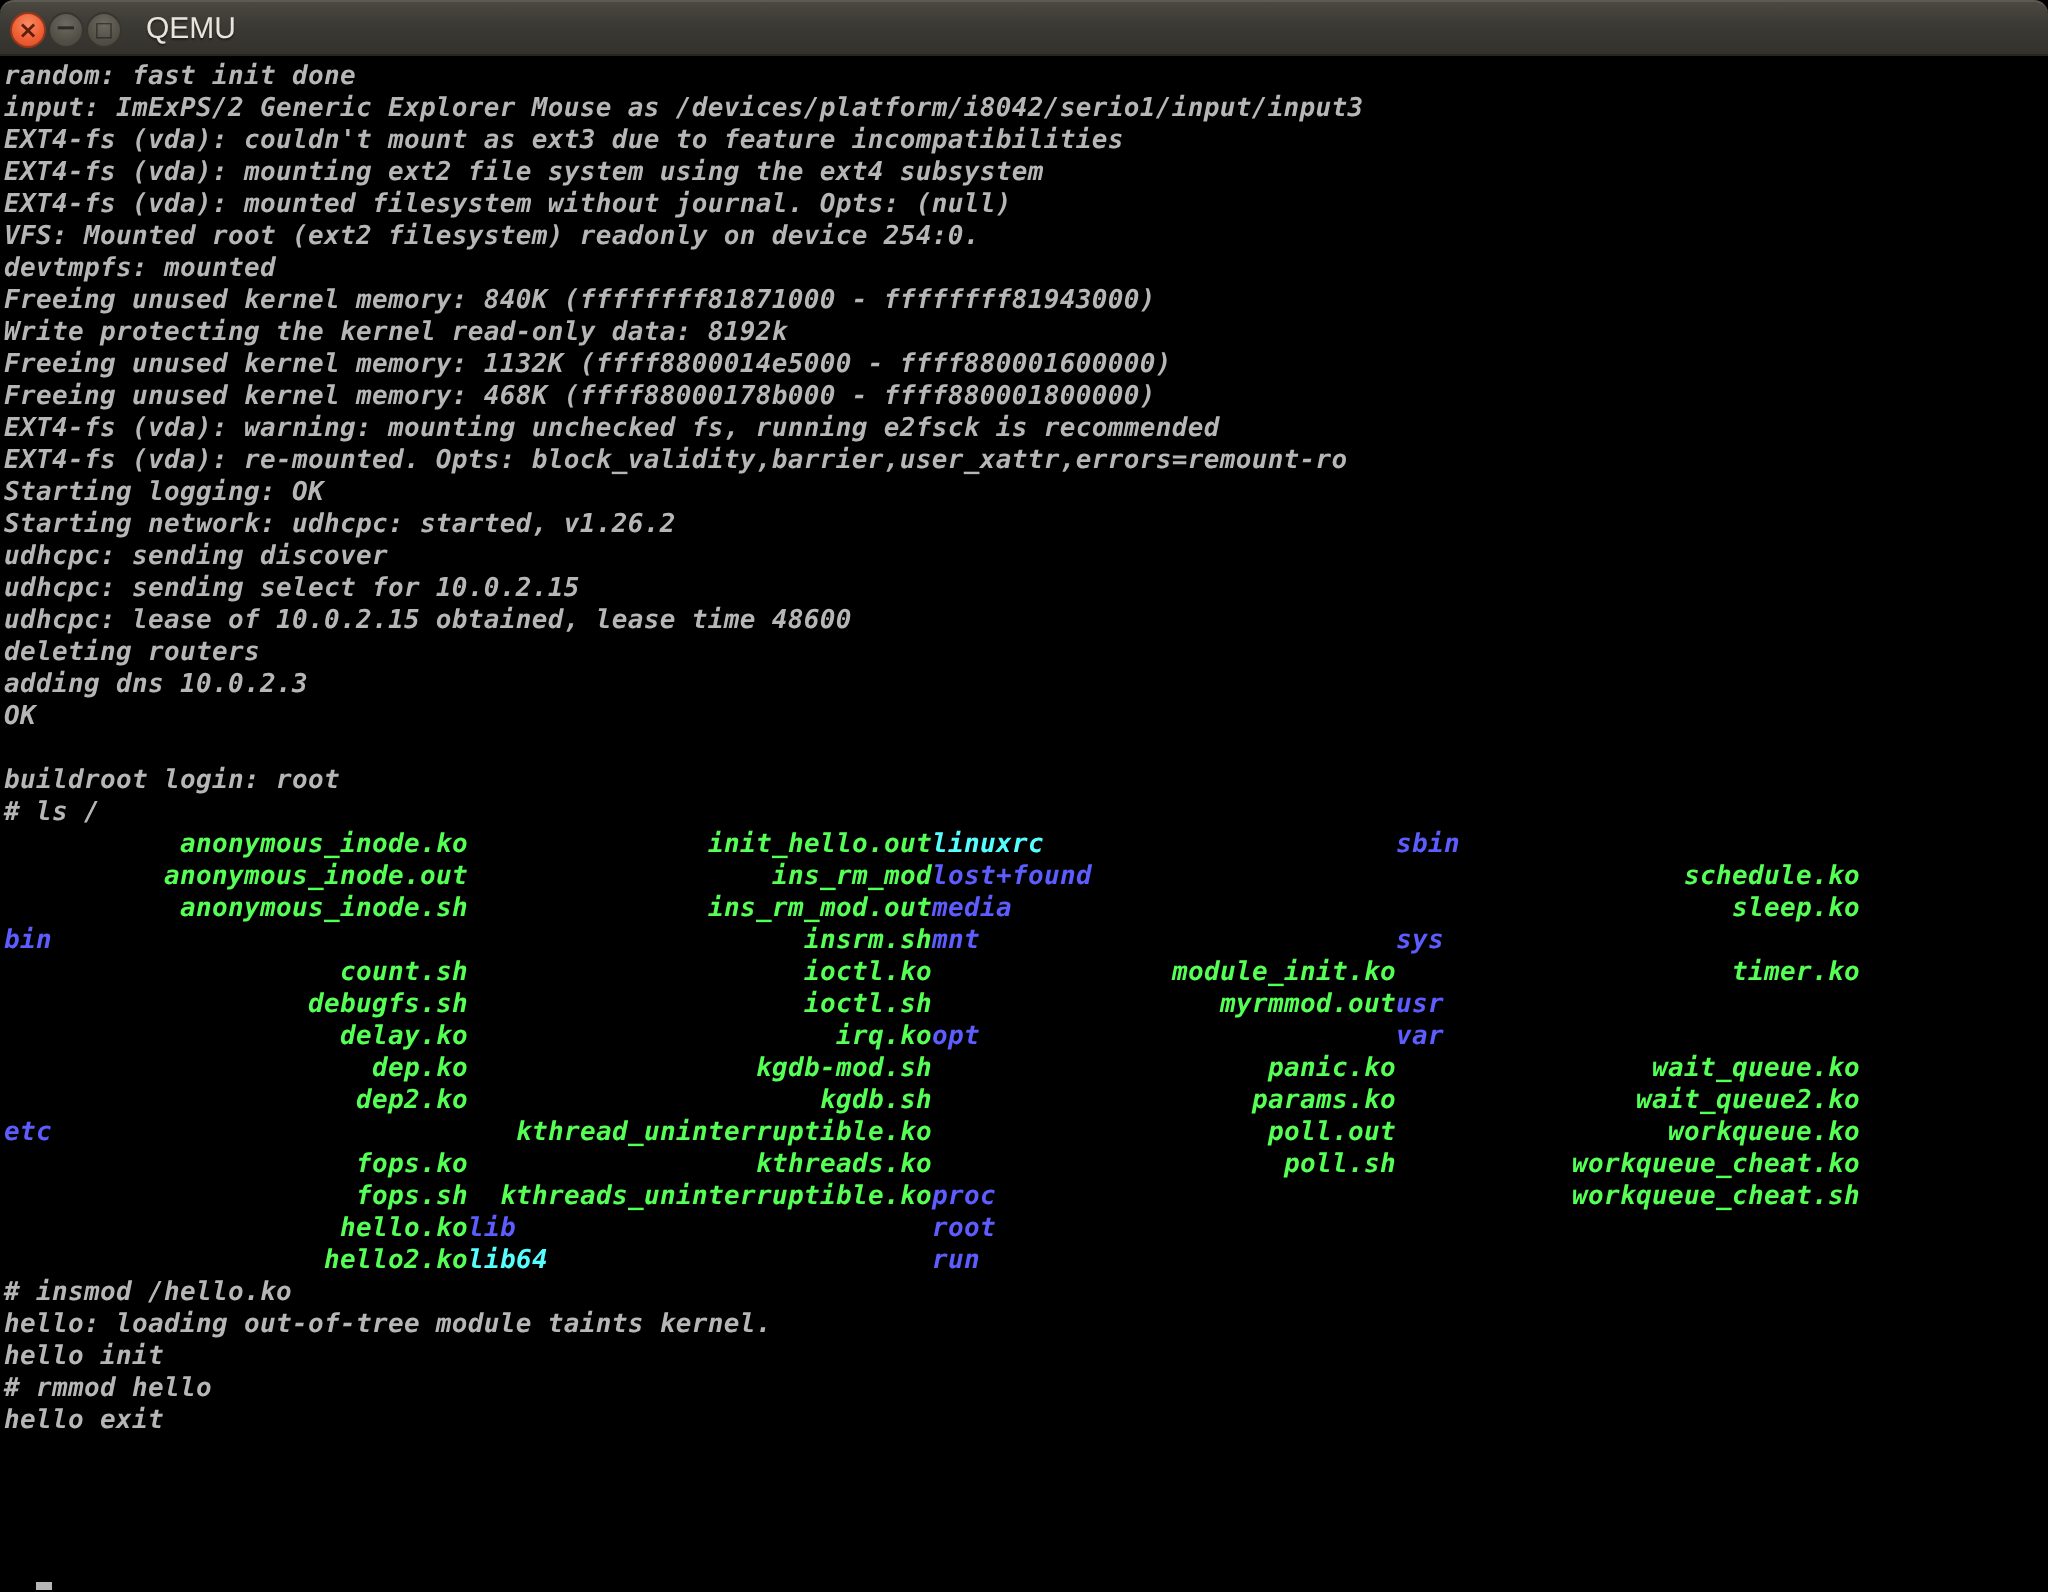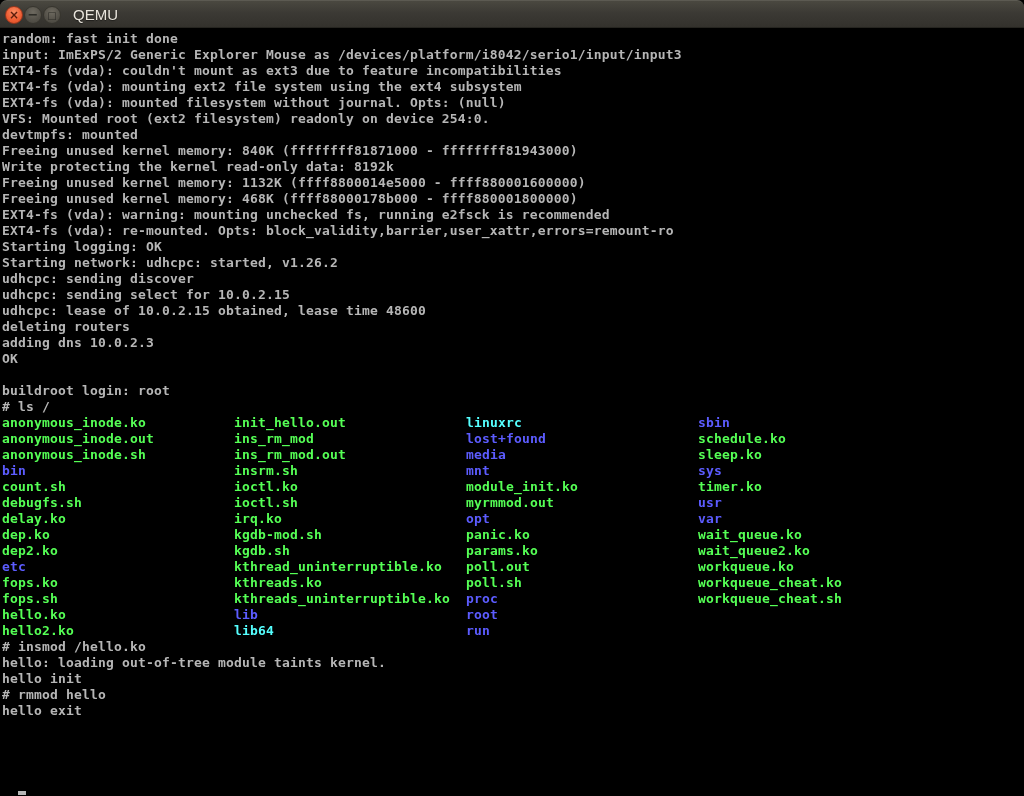--- a/index.html
+++ b/index.html
@@ -59,24 +59,25 @@
     width: 1024px; height: 768px;
     background: var(--terminal-bg, #000);
     overflow: hidden;
     padding: 3px 0 0 2px;
     color: var(--text, #b6b6b6);
     font-family: "DejaVu Sans Mono", monospace;
     font-size: 13px;
     font-weight: bold;
     letter-spacing: 0.171px;
     line-height: 16px;
+    font-style: italic;
   }
   .line { height: 16px; white-space: pre; }
   .cell { display: inline-block; width: 232px; height: 16px; vertical-align: top; overflow: visible; }
-  .green { color: var(--file-green, #55ff55); }
+  .green { color: var(--file-green, #55ff55); text-align: right; }
   .blue  { color: var(--dir-blue, #5c5cff); }
   .cyan  { color: var(--link-cyan, #55ffff); }
   .cursor {
     position: absolute;
     left: 18px; top: 763px;
     width: 8px; height: 4px;
     background: var(--text, #b6b6b6);
   }
 </style>
 </head>

